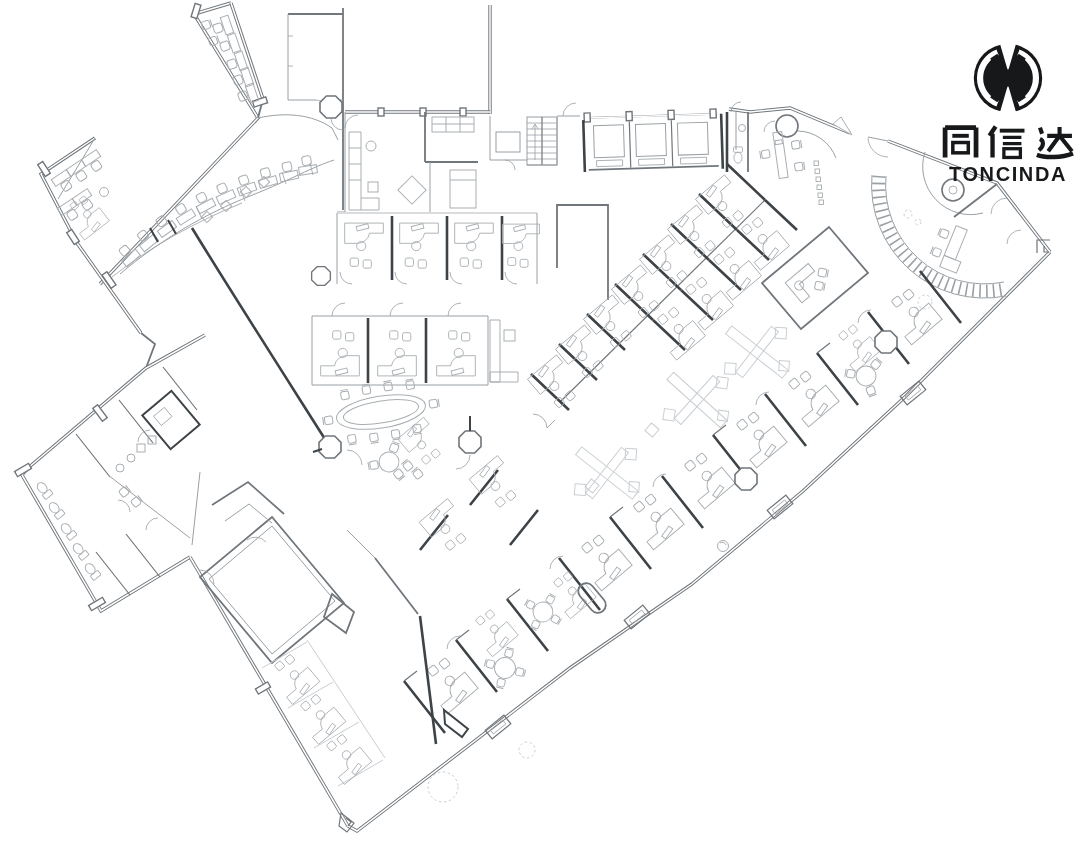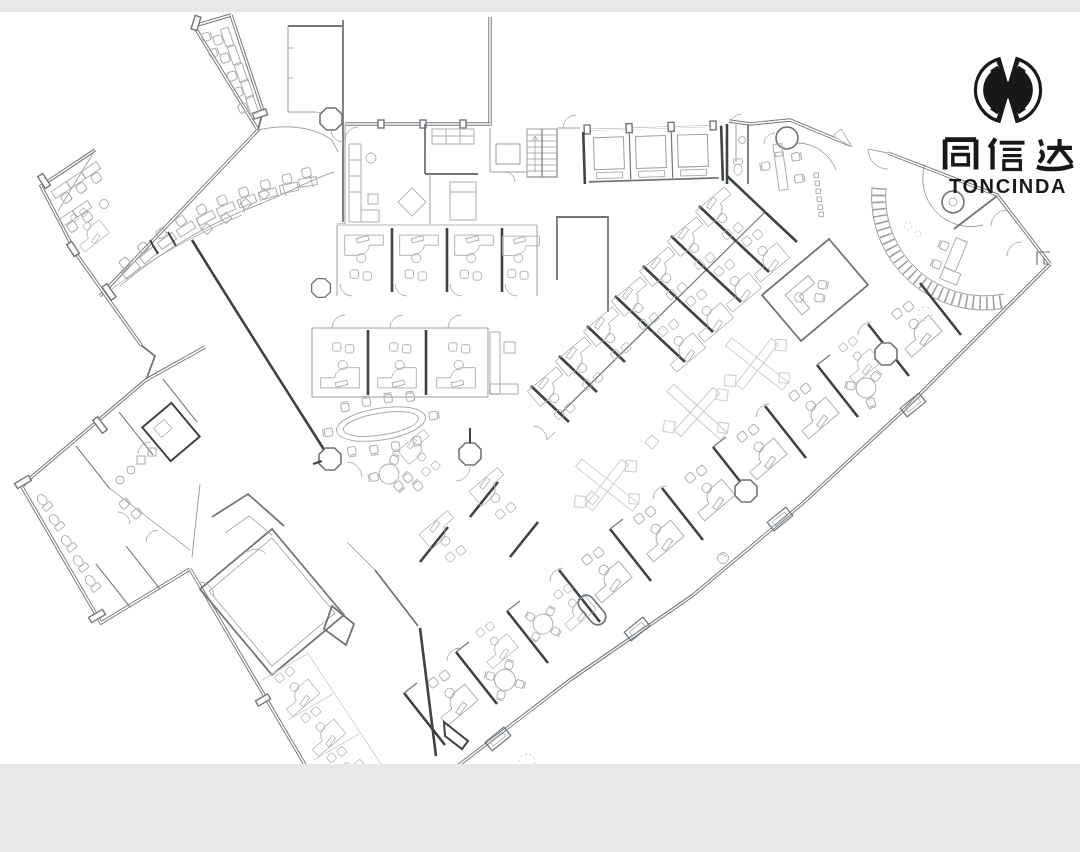--- a/index.html
+++ b/index.html
@@ -1,16 +1,16 @@
 <!DOCTYPE html>
 <html style="--background: #ffffff; --wall-light: #9aa0a4; --wall-medium: #70767b; --partition-dark: #3e4347; --furniture: #a9aeb2; --accent-faint: #c9ced2; --logo: #17181a;"><head>
 <meta charset="utf-8">
 <style>
   html,body{margin:0;padding:0;background:#e8e8e8;}
-  .stage{position:relative;width:1080px;height:752px;margin:12px auto;background:var(--background,#fff);
+  .stage{position:relative;width:1080px;height:852px;margin:0 auto;background:var(--background,#fff);
          overflow:hidden;font-family:"Liberation Sans",sans-serif;}
   svg{display:block;}
   
   .ln {fill:none;stroke:var(--wall-light,#9aa0a4);stroke-width:1;}
   .ln2{fill:none;stroke:var(--wall-light,#9aa0a4);stroke-width:.8;}
   .md {fill:none;stroke:var(--wall-medium,#70767b);stroke-width:1.8;}
   .md2{fill:none;stroke:var(--wall-medium,#70767b);stroke-width:1.2;}
   .bd {fill:none;stroke:var(--wall-medium,#70767b);stroke-width:3.4;}
   .wt {fill:none;stroke:#ffffff;stroke-width:1.5;}
   .dk {fill:none;stroke:var(--partition-dark,#3e4347);stroke-width:2.6;}

